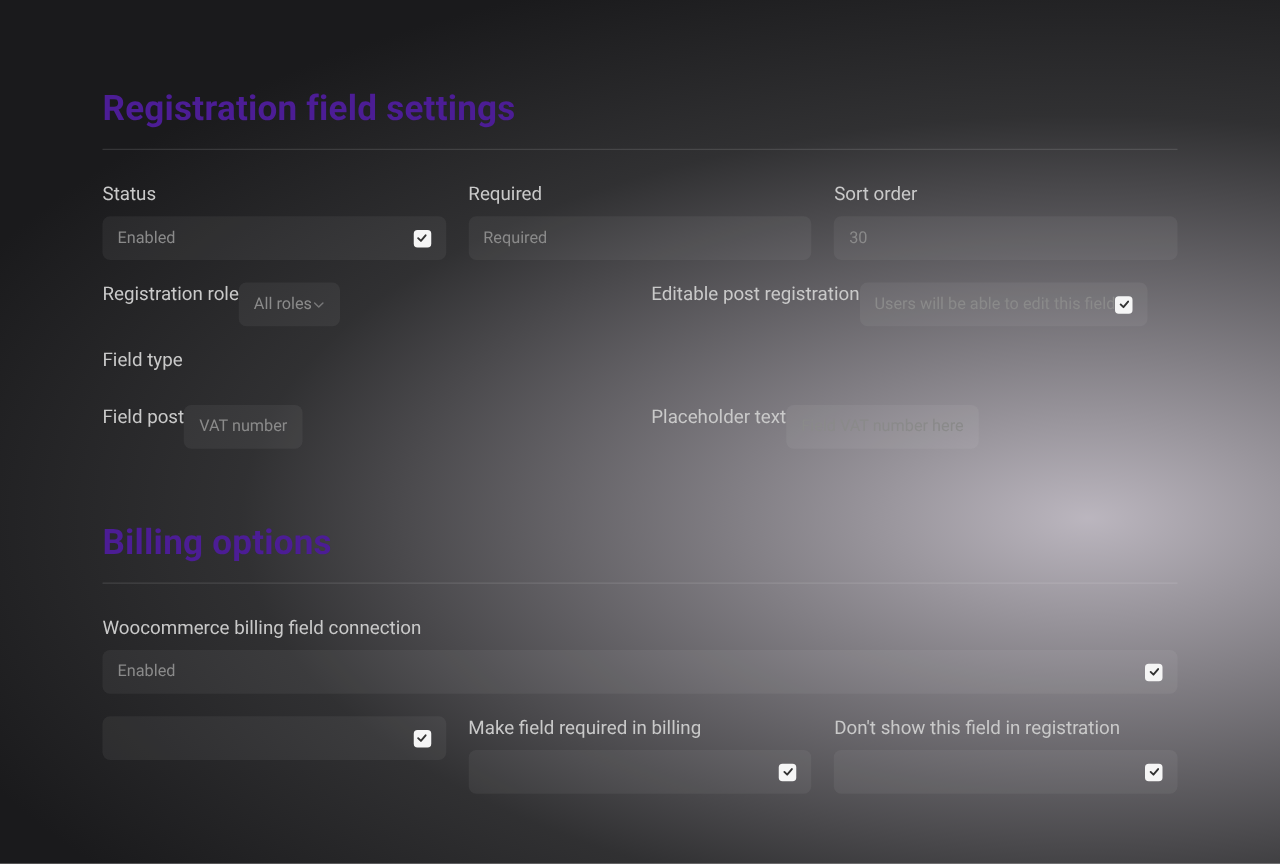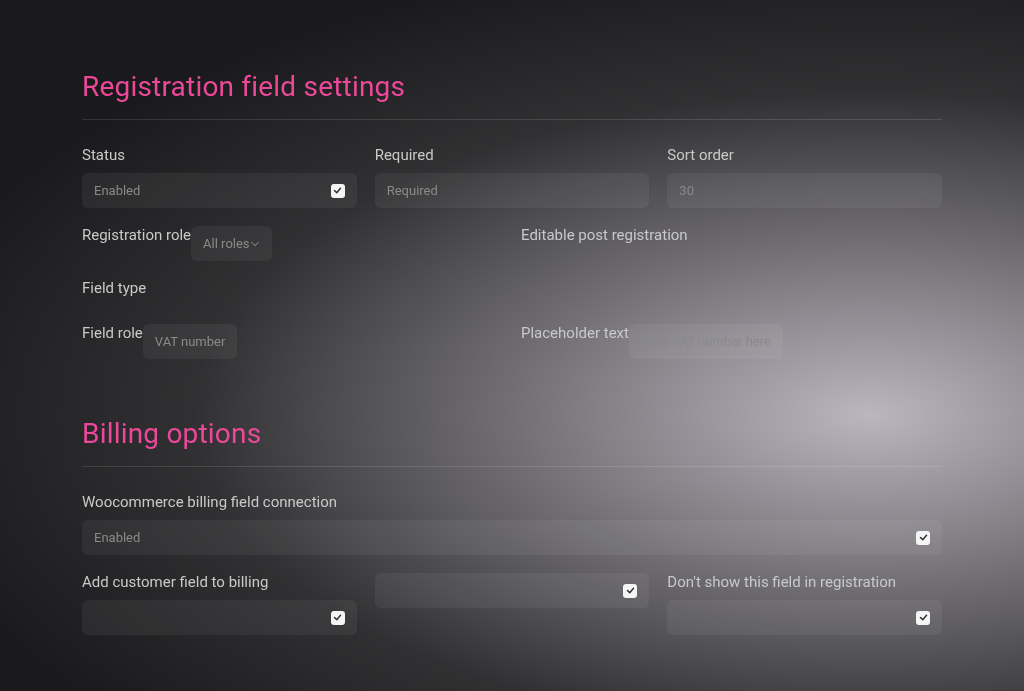--- a/index.html
+++ b/index.html
@@ -10,22 +10,22 @@
       width: 1024px;
       height: 691px;
       overflow: hidden;
       color: #aaa;
     }
     .panel {
       padding: 70px 82px 0 82px;
     }
     h1 {
       font-size: 28px;
-      font-weight: 400;
-      color: #ec4899;
+      font-weight: 700;
+      color: #4c1d95;
       margin-bottom: 16px;
       letter-spacing: 0.2px;
     }
     hr.divider {
       border: none;
       border-top: 1px solid rgba(255,255,255,0.12);
       margin-bottom: 26px;
     }
     .row {
       display: flex;
@@ -113,32 +113,40 @@
       <label class="field-label">Registration role</label>
       <div class="control select">
         <span class="control-text">All roles</span>
         <svg class="chevron" viewBox="0 0 12 12">
             <path d="M2 4 L6 8 L10 4" stroke="#aaa" stroke-width="1.4" fill="none" stroke-linecap="round" stroke-linejoin="round"></path>
           </svg>
       </div>
     </div>
     <div class="col-half">
       <label class="field-label">Editable post registration</label>
+      <div class="control">
+        <span class="control-text">Users will be able to edit this field</span>
+        <span class="checkbox">
+          <svg viewBox="0 0 12 12">
+              <path d="M2 6 L5 9 L10 3" stroke="#333" stroke-width="2" fill="none" stroke-linecap="round" stroke-linejoin="round"></path>
+            </svg>
+        </span>
+      </div>
     </div>
   </div>
 
   <div class="row">
     <div class="col">
       <label class="field-label">Field type</label>
     </div>
   </div>
 
   <div class="row">
     <div class="col-half">
-      <label class="field-label">Field role</label>
+      <label class="field-label">Field post</label>
       <div class="control">
         <span class="control-text">VAT number</span>
       </div>
     </div>
     <div class="col-half">
       <label class="field-label">Placeholder text</label>
       <div class="control">
         <span class="control-text">Field VAT number here</span>
       </div>
     </div>
@@ -158,31 +166,31 @@
           <svg viewBox="0 0 12 12">
               <path d="M2 6 L5 9 L10 3" stroke="#333" stroke-width="2" fill="none" stroke-linecap="round" stroke-linejoin="round"></path>
             </svg>
         </span>
       </div>
     </div>
   </div>
 
   <div class="row">
     <div class="col">
-      <label class="field-label">Add customer field to billing</label>
       <div class="control">
         <span class="control-text"></span>
         <span class="checkbox">
           <svg viewBox="0 0 12 12">
               <path d="M2 6 L5 9 L10 3" stroke="#333" stroke-width="2" fill="none" stroke-linecap="round" stroke-linejoin="round"></path>
             </svg>
         </span>
       </div>
     </div>
     <div class="col">
+      <label class="field-label">Make field required in billing</label>
       <div class="control">
         <span class="control-text"></span>
         <span class="checkbox">
           <svg viewBox="0 0 12 12">
               <path d="M2 6 L5 9 L10 3" stroke="#333" stroke-width="2" fill="none" stroke-linecap="round" stroke-linejoin="round"></path>
             </svg>
         </span>
       </div>
     </div>
     <div class="col">

